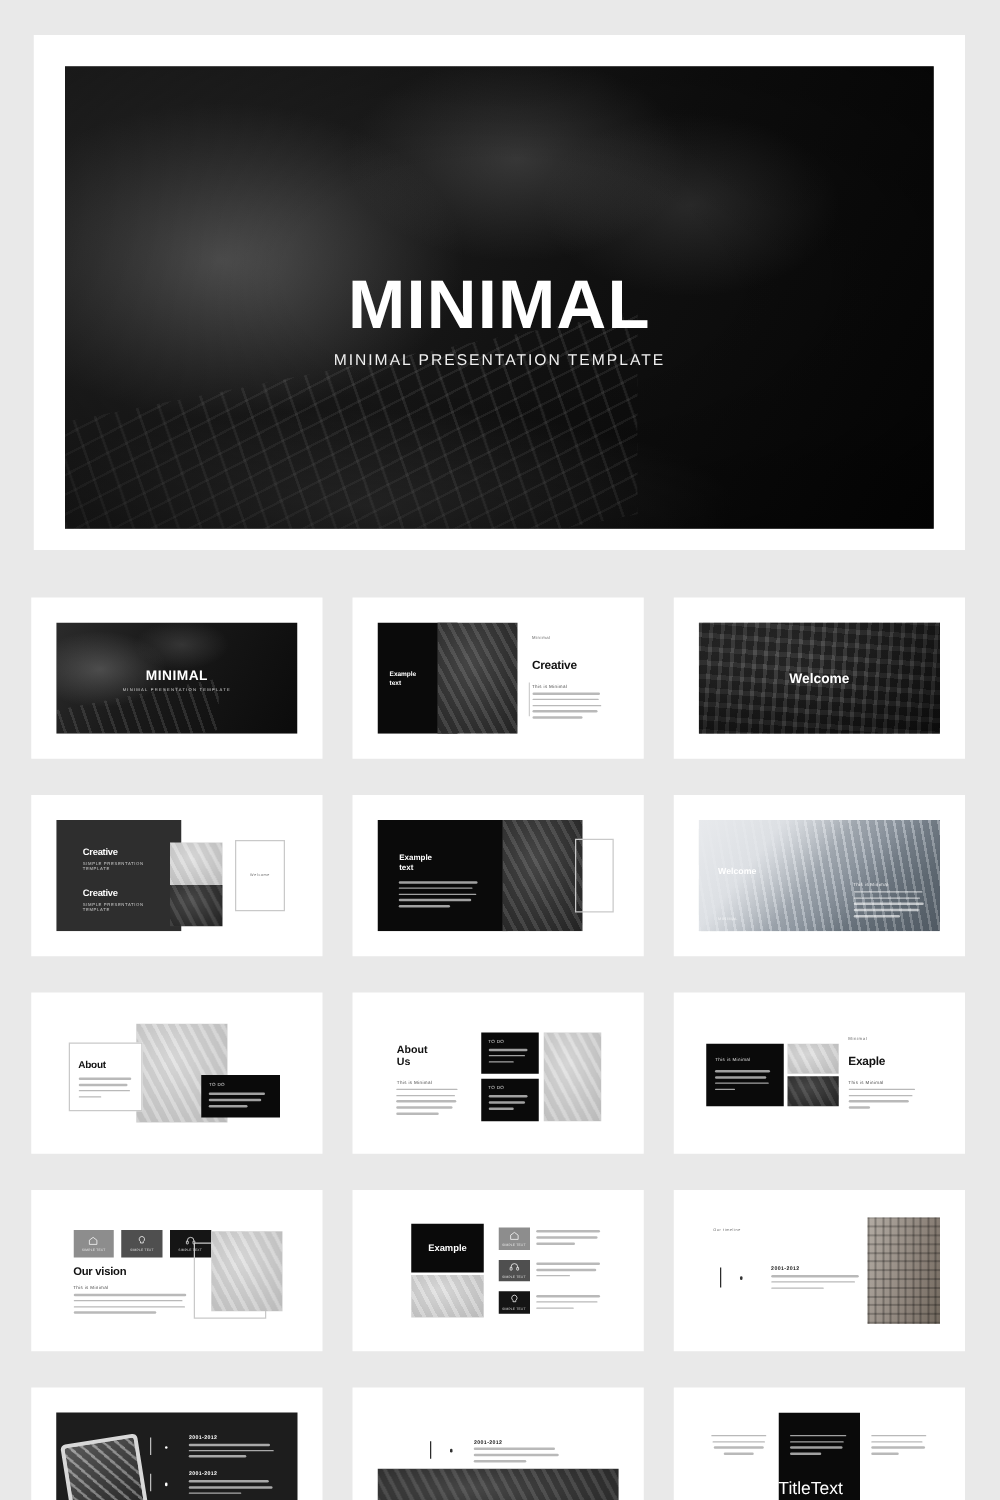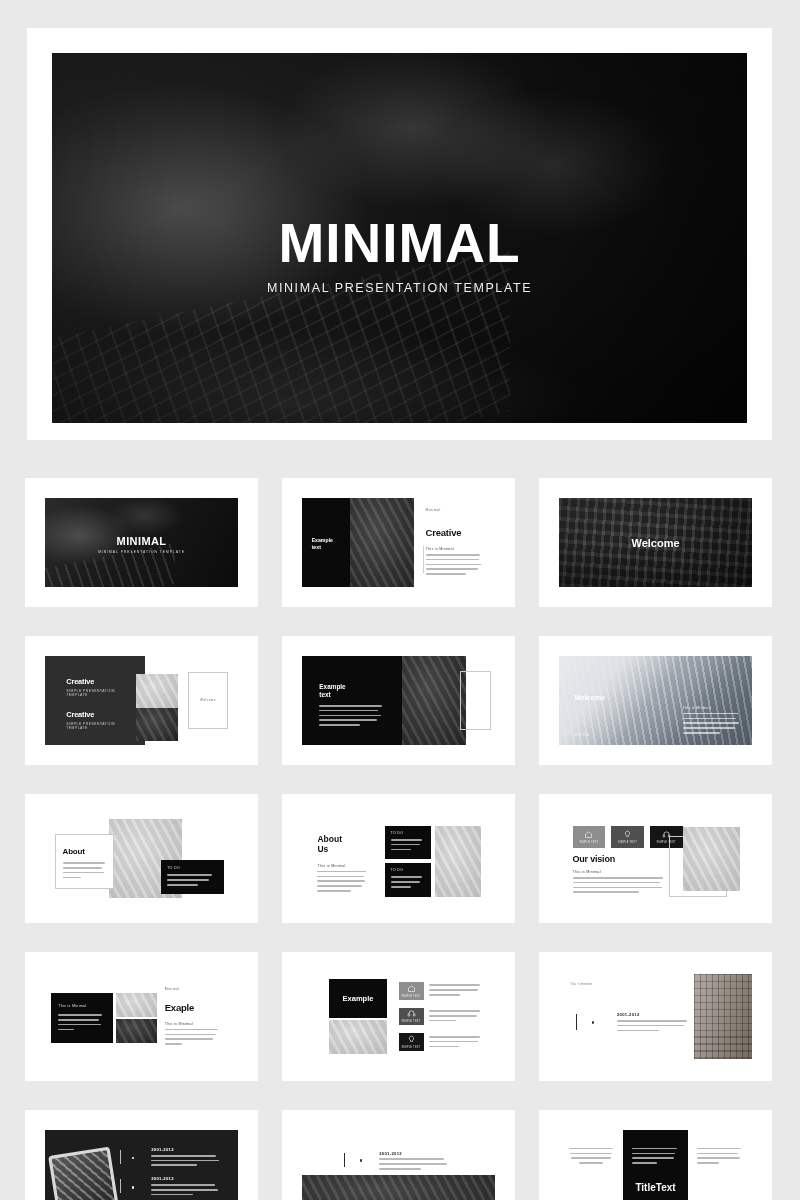--- a/index.html
+++ b/index.html
@@ -344,57 +344,20 @@
         </div>
         <div class="blk" style="position:absolute;left:43%;top:55%;width:24%;height:38%">
           <div class="hd-s-w" style="position:absolute;left:12%;top:16%">TO DO</div>
           <div class="lns" style="left:12%;top:40%;width:74%">
             <div class="ln-w" style="width:92%"></div>
               <div class="ln-w" style="width:86%"></div>
               <div class="ln-w" style="width:60%"></div>
           </div>
         </div>
         <div class="ph ph-light" style="position:absolute;left:69%;top:13%;width:24%;height:80%"></div>
-      </div>
-    </div>
-
-    <div class="thumb">
-      <div class="slide">
-        <div class="icon-box" style="left:7%;top:14%;width:17%;height:24%;background:#8d8d8d">
-          <svg viewBox="0 0 24 24" fill="none" stroke="#fff" stroke-width="1.6">
-              <path d="M4 11l8-6 8 6v9H4z"></path>
-            </svg>
-          <span class="icon-cap">SIMPLE TEXT</span>
-        </div>
-        <div class="icon-box" style="left:27%;top:14%;width:17%;height:24%;background:#4f4f4f">
-          <svg viewBox="0 0 24 24" fill="none" stroke="#fff" stroke-width="1.6">
-              <path d="M12 3a6 6 0 00-3 11v3h6v-3a6 6 0 00-3-11z"></path>
-            </svg>
-          <span class="icon-cap">SIMPLE TEXT</span>
-        </div>
-        <div class="icon-box" style="left:47%;top:14%;width:17%;height:24%;background:#151515">
-          <svg viewBox="0 0 24 24" fill="none" stroke="#fff" stroke-width="1.6">
-              <path d="M5 14v-2a7 7 0 0114 0v2"></path>
-              <rect x="3" y="13" width="4" height="6" rx="1"></rect>
-              <rect x="17" y="13" width="4" height="6" rx="1"></rect>
-            </svg>
-          <span class="icon-cap">SIMPLE TEXT</span>
-        </div>
-        <div class="t-xl" style="position:absolute;left:7%;top:45%;font-size:9px">Our vision</div>
-        <div style="position:absolute;left:7%;top:63%;width:48%">
-          <div class="hd-s" style="margin-bottom:3px">This is Minimal</div>
-          <div class="lns" style="position:relative">
-            <div class="ln" style="width:98%"></div>
-              <div class="ln" style="width:95%"></div>
-            <div class="ln" style="width:97%"></div>
-              <div class="ln" style="width:72%"></div>
-          </div>
-        </div>
-        <div class="outline" style="position:absolute;left:57%;top:25%;width:30%;height:68%"></div>
-        <div class="ph ph-light" style="position:absolute;left:64%;top:15%;width:30%;height:72%"></div>
       </div>
     </div>
 
     <div class="thumb">
       <div class="slide">
         <div class="blk" style="position:absolute;left:3%;top:24%;width:32%;height:56%">
           <div class="hd-s-w" style="position:absolute;left:12%;top:22%">This is Minimal</div>
           <div class="lns" style="left:12%;top:42%;width:76%">
             <div class="ln-w" style="width:94%"></div>
               <div class="ln-w" style="width:88%"></div>
@@ -413,20 +376,57 @@
               <div class="ln" style="width:88%"></div>
             <div class="ln" style="width:84%"></div>
               <div class="ln" style="width:30%"></div>
           </div>
         </div>
       </div>
     </div>
 
     <div class="thumb">
       <div class="slide">
+        <div class="icon-box" style="left:7%;top:14%;width:17%;height:24%;background:#8d8d8d">
+          <svg viewBox="0 0 24 24" fill="none" stroke="#fff" stroke-width="1.6">
+              <path d="M4 11l8-6 8 6v9H4z"></path>
+            </svg>
+          <span class="icon-cap">SIMPLE TEXT</span>
+        </div>
+        <div class="icon-box" style="left:27%;top:14%;width:17%;height:24%;background:#4f4f4f">
+          <svg viewBox="0 0 24 24" fill="none" stroke="#fff" stroke-width="1.6">
+              <path d="M12 3a6 6 0 00-3 11v3h6v-3a6 6 0 00-3-11z"></path>
+            </svg>
+          <span class="icon-cap">SIMPLE TEXT</span>
+        </div>
+        <div class="icon-box" style="left:47%;top:14%;width:17%;height:24%;background:#151515">
+          <svg viewBox="0 0 24 24" fill="none" stroke="#fff" stroke-width="1.6">
+              <path d="M5 14v-2a7 7 0 0114 0v2"></path>
+              <rect x="3" y="13" width="4" height="6" rx="1"></rect>
+              <rect x="17" y="13" width="4" height="6" rx="1"></rect>
+            </svg>
+          <span class="icon-cap">SIMPLE TEXT</span>
+        </div>
+        <div class="t-xl" style="position:absolute;left:7%;top:45%;font-size:9px">Our vision</div>
+        <div style="position:absolute;left:7%;top:63%;width:48%">
+          <div class="hd-s" style="margin-bottom:3px">This is Minimal</div>
+          <div class="lns" style="position:relative">
+            <div class="ln" style="width:98%"></div>
+              <div class="ln" style="width:95%"></div>
+            <div class="ln" style="width:97%"></div>
+              <div class="ln" style="width:72%"></div>
+          </div>
+        </div>
+        <div class="outline" style="position:absolute;left:57%;top:25%;width:30%;height:68%"></div>
+        <div class="ph ph-light" style="position:absolute;left:64%;top:15%;width:30%;height:72%"></div>
+      </div>
+    </div>
+
+    <div class="thumb">
+      <div class="slide">
         <div class="blk" style="position:absolute;left:14%;top:8%;width:30%;height:44%;display:flex;align-items:center;justify-content:center">
           <span style="color:#fff;font-size:7.5px;font-weight:700">Example</span>
         </div>
         <div class="ph ph-light" style="position:absolute;left:14%;top:54%;width:30%;height:38%"></div>
 
         <div class="icon-box" style="left:50%;top:11%;width:13%;height:20%;background:#8d8d8d">
           <svg viewBox="0 0 24 24" fill="none" stroke="#fff" stroke-width="1.6">
               <path d="M4 11l8-6 8 6v9H4z"></path>
             </svg>
           <span class="icon-cap">SIMPLE TEXT</span>
@@ -531,21 +531,21 @@
           </div>
 
         </div>
         <div class="blk" style="position:absolute;left:33%;top:0;width:34%;height:100%">
           <div class="lns" style="left:14%;top:20%;width:72%">
             <div class="ln-w" style="width:96%"></div>
               <div class="ln-w" style="width:92%"></div>
             <div class="ln-w" style="width:90%"></div>
               <div class="ln-w" style="width:54%"></div>
           </div>
-          <div style="position:absolute;left:0;right:0;top:58%;text-align:center;color:#fff;font-size:10px;font-weight:700">TitleText</div>
+          <div style="position:absolute;left:0;right:0;top:58%;color:#fff;font-size:14px;font-weight:400">TitleText</div>
         </div>
         <div style="position:absolute;left:67%;top:0;width:33%;height:100%;background:#fff">
           <div class="lns" style="left:14%;top:20%;width:72%">
             <div class="ln" style="width:96%"></div>
               <div class="ln" style="width:90%"></div>
             <div class="ln" style="width:94%"></div>
               <div class="ln" style="width:48%"></div>
           </div>
 
         </div>

